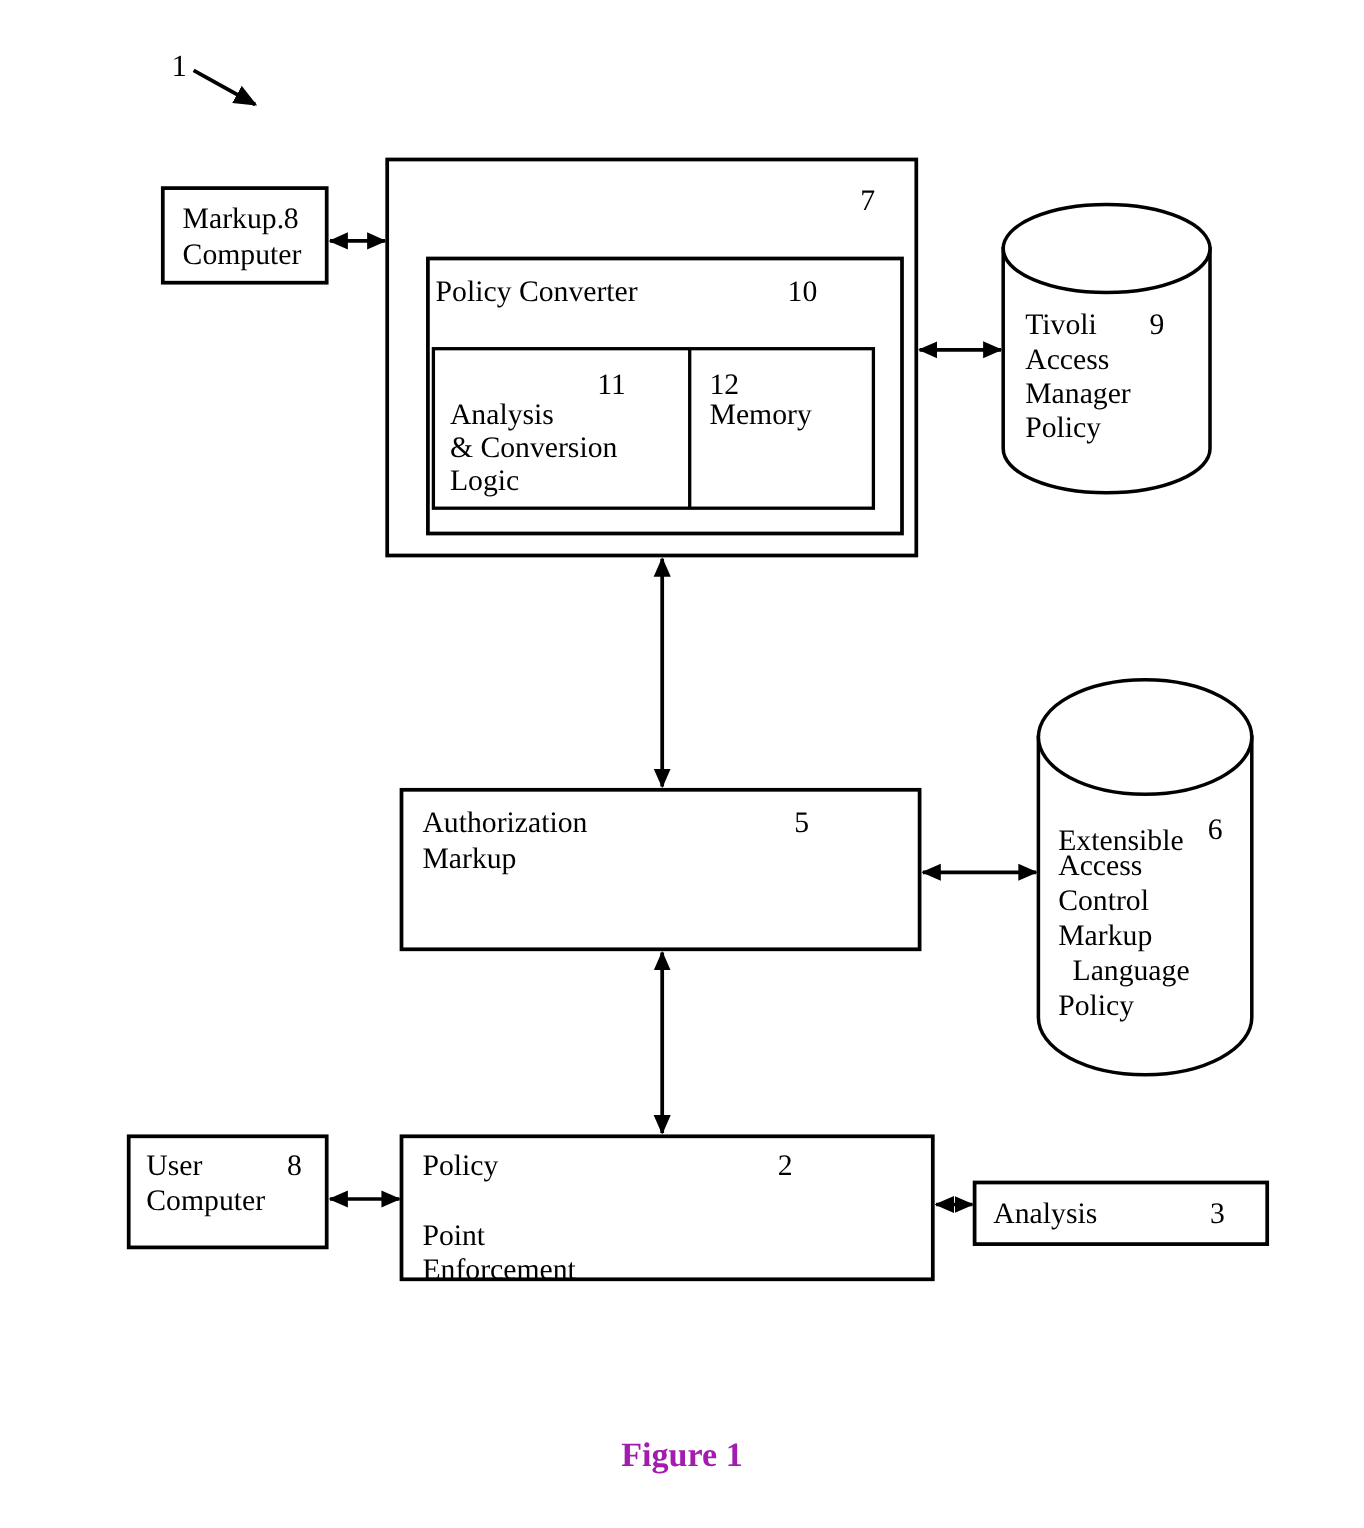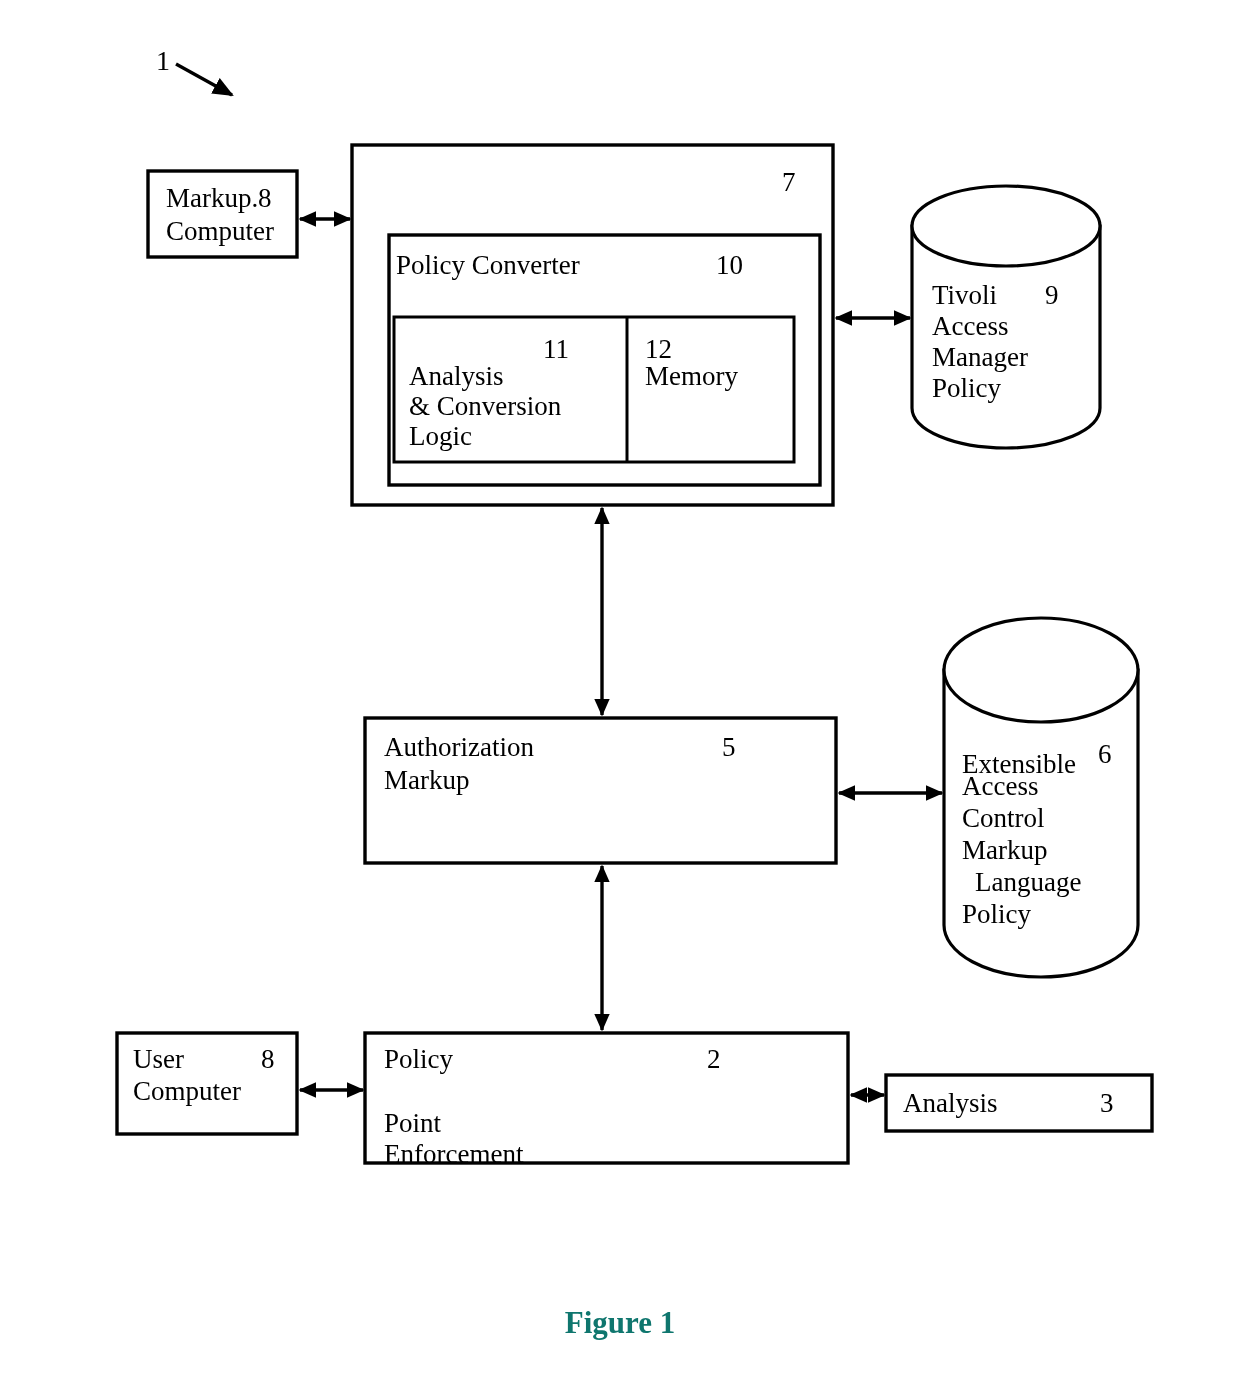--- a/index.html
+++ b/index.html
@@ -48,21 +48,21 @@
     font-size: 28px;
     color: #000000;
   }
   .fig-caption {
     position: absolute;
     width: 1240px;
     text-align: center;
     font-family: "Liberation Serif", "DejaVu Serif", serif;
     font-weight: bold;
     font-size: 31px;
-    color: #0f766e;
+    color: #a21caf;
   }
 </style>
 </head>
 <body>
 
 <div id="figure-root">
 
   <svg id="svg-layer" viewBox="0 0 1240 1389" xmlns="http://www.w3.org/2000/svg">
     <defs>
       <marker id="arrowEnd" viewBox="0 0 10 10" refX="9.2" refY="5" markerWidth="5.2" markerHeight="5.2" orient="auto-start-reverse">

